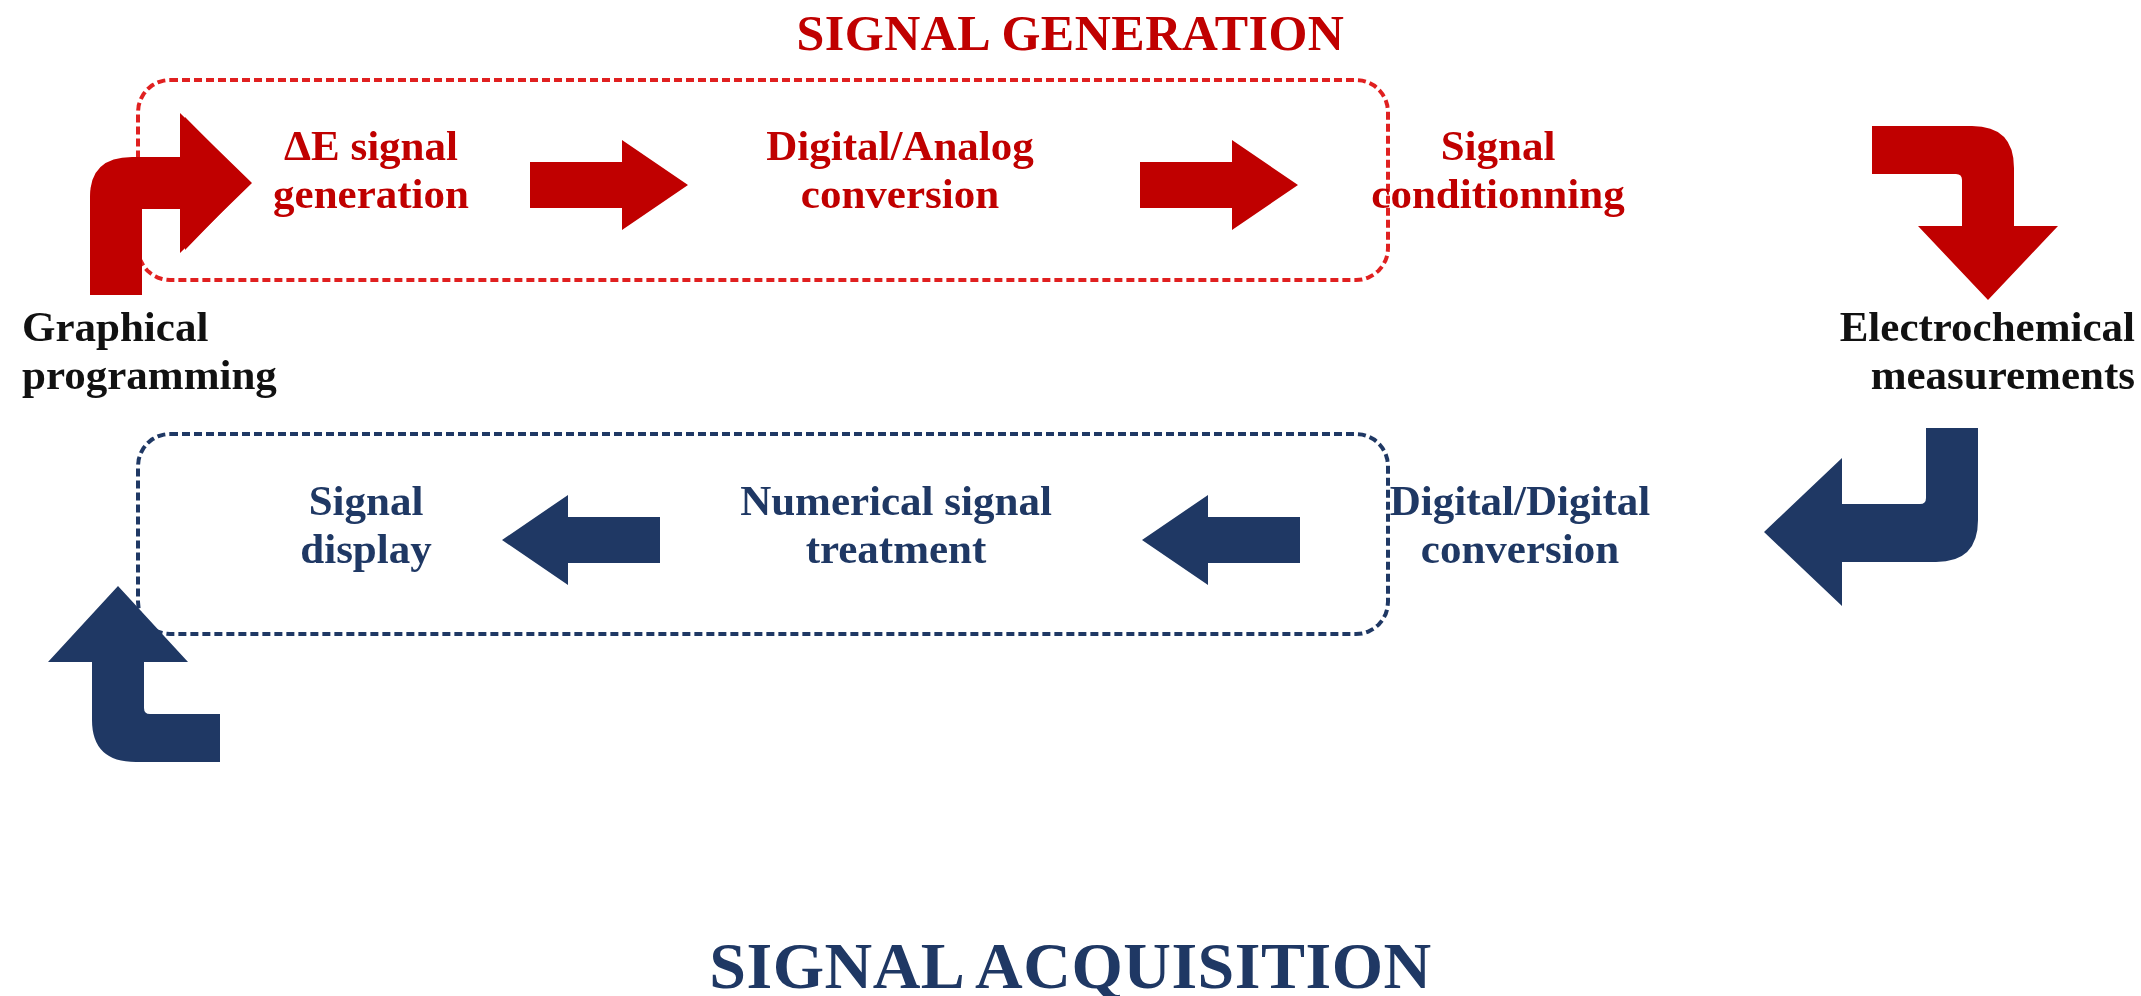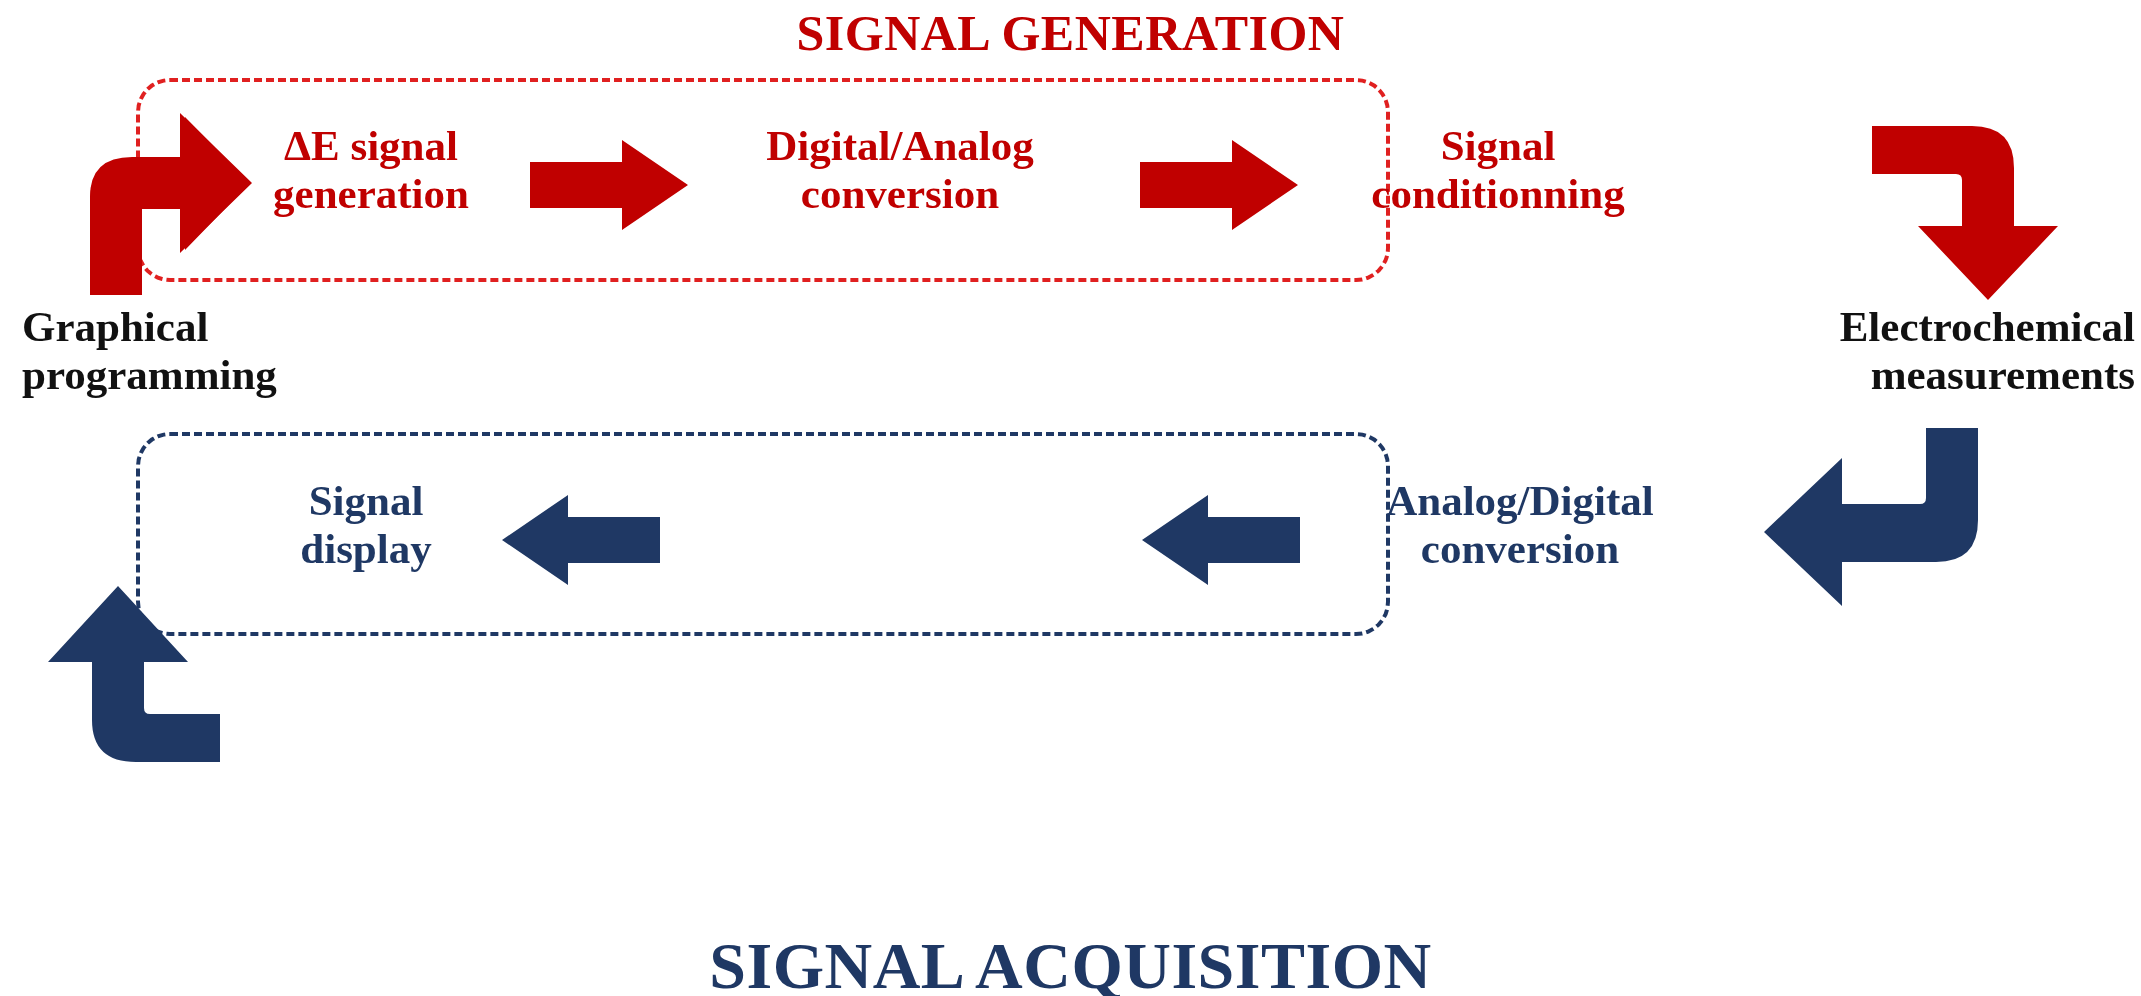--- a/index.html
+++ b/index.html
@@ -85,28 +85,30 @@
 
   <div class="node blue" style="left:244px;top:477px;width:244px;">Signal
 display</div>
 
   <div class="arrow" id="arrow-acq-1" style="left:500px;top:495px;width:160px;height:90px;">
     <svg width="160" height="90" viewBox="0 0 160 90">
       <path d="M 160 22 L 68 22 L 68 0 L 2 45 L 68 90 L 68 68 L 160 68 Z" fill="#1F3864"></path>
     </svg>
   </div>
 
+  <div class="node blue" style="left:672px;top:477px;width:448px;">Numerical signal
+treatment</div>
 
   <div class="arrow" id="arrow-acq-2" style="left:1140px;top:495px;width:160px;height:90px;">
     <svg width="160" height="90" viewBox="0 0 160 90">
       <path d="M 160 22 L 68 22 L 68 0 L 2 45 L 68 90 L 68 68 L 160 68 Z" fill="#1F3864"></path>
     </svg>
   </div>
 
-  <div class="node blue" style="left:1322px;top:477px;width:396px;">Analog/Digital
+  <div class="node blue" style="left:1322px;top:477px;width:396px;">Digital/Digital
 conversion</div>
 
   <div class="arrow" id="arrow-elbow-br" style="left:1730px;top:420px;width:260px;height:200px;">
     <svg width="260" height="200" viewBox="0 0 260 200">
       <path d="M 248 8 L 248 100 Q 248 142 206 142 L 112 142 L 112 186 L 34 112 L 112 38 L 112 84 L 190 84 Q 196 84 196 78 L 196 8 Z" fill="#1F3864"></path>
     </svg>
   </div>
 
   <div class="title" id="title-acq">SIGNAL ACQUISITION</div>
 

